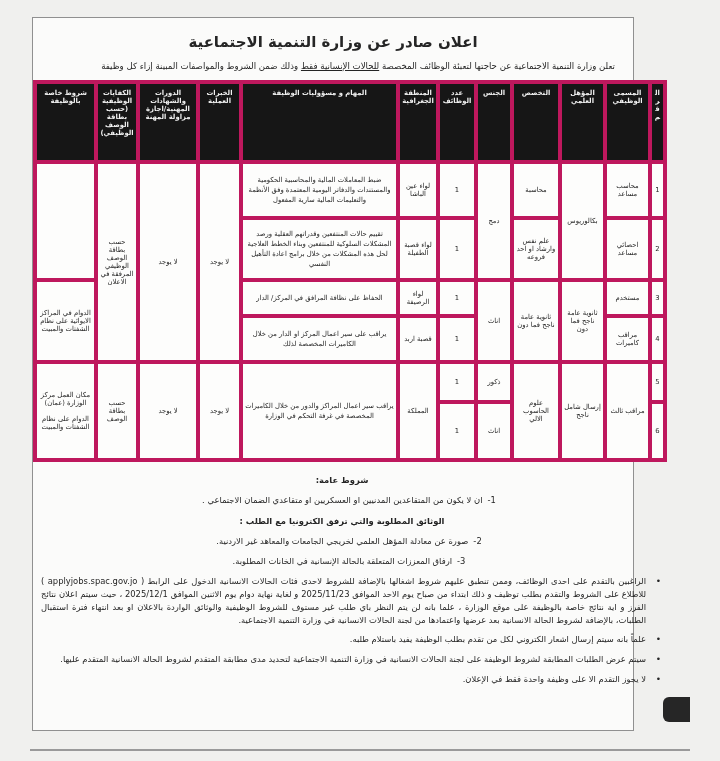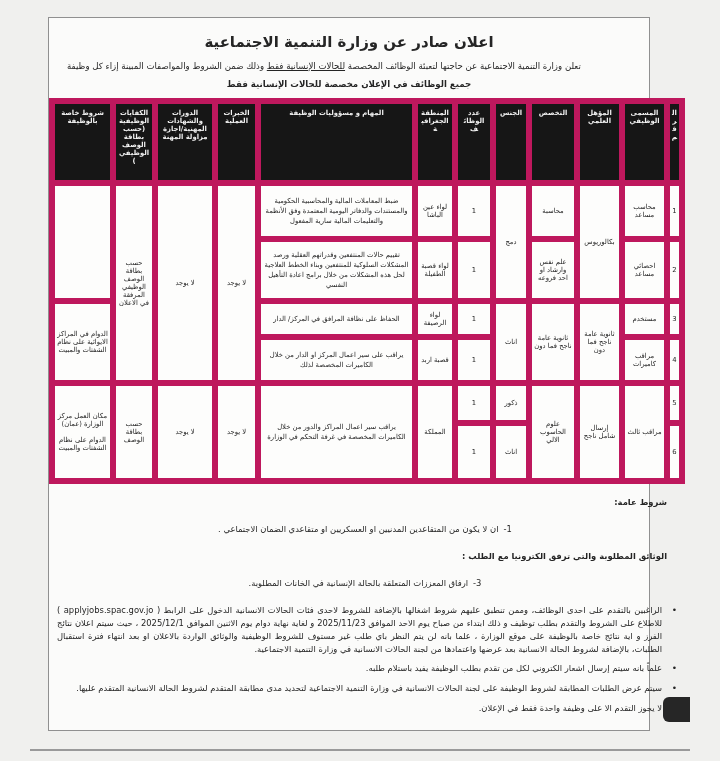--- a/index.html
+++ b/index.html
@@ -3,76 +3,75 @@
 <meta charset="utf-8">
 <style>
   html,body{margin:0;padding:0;}
   body{
     width:720px;height:761px;position:relative;overflow:hidden;
     background:#f0f0ee;
     font-family:"DejaVu Sans", sans-serif;
     color:#252525;
   }
   .page{
-    position:absolute;left:48px;top:17px;width:602px;height:714px;
+    position:absolute;left:32px;top:17px;width:602px;height:714px;
     background:#fbfbfa;border:1px solid #909090;box-sizing:border-box;
   }
   .page-bottom-line{
     position:absolute;left:30px;top:749px;width:660px;height:2px;background:#9a9a9a;
   }
   .scan-artifact{
     position:absolute;left:663px;top:697px;width:27px;height:25px;
     background:#262626;border-radius:6px 0 0 6px;
   }
   .title{
     text-align:center;font-weight:bold;font-size:15px;margin-top:15px;direction:rtl;
   }
   .subtitle{
-    text-align:left;font-size:8.6px;margin-top:10px;direction:rtl;padding:0 18px;
+    text-align:right;font-size:8.6px;margin-top:10px;direction:rtl;padding:0 18px;
   }
   .subtitle .u{text-decoration:underline;}
   .subtitle2{
     text-align:center;font-size:8.6px;font-weight:bold;margin-top:8px;direction:rtl;
   }
   table.jobs{
     direction:rtl;border-collapse:collapse;table-layout:fixed;width:630px;
     margin:9px auto 0;background:#fdfdfc;
   }
   table.jobs th, table.jobs td{
-    border:6px solid #be185d;font-size:6.8px;text-align:center;
+    border:4px solid #be185d;font-size:6.8px;text-align:center;
     vertical-align:middle;padding:1px 2px;overflow:hidden;word-wrap:break-word;
   }
   table.jobs thead th{
     background:#161616;color:#f2f2f2;font-weight:bold;
     height:70px;vertical-align:top;padding-top:5px;
   }
   td.tasks{text-align:right;padding:2px 4px;line-height:1.5;}
   td.pre{white-space:pre-line;}
   .notes{
     width:632px;margin:12px auto 0;direction:rtl;font-size:8.4px;line-height:1.55;
   }
-  .sec-heading{font-weight:bold;margin:8px 14px 4px 0;text-align:right;}
-  .num-item{text-align:center;margin:14px 0;}
+  .sec-heading{font-weight:bold;margin:8px 14px 4px 0;text-align:center;}
+  .num-item{text-align:center;margin:7px 0;}
   .num-item .num{margin-left:5px;}
   .bullet-item{display:flex;gap:7px;margin:6px 0;align-items:flex-start;}
   .bullet-item .bullet{flex:0 0 8px;padding-right:4px;font-size:9px;}
   .bullet-item .txt{text-align:justify;flex:1;padding-left:8px;}
 </style>
 </head>
 <body>
 
 <div class="page">
 
   <div class="title">اعلان صادر عن وزارة التنمية الاجتماعية</div>
 
   <div class="subtitle">
     <span>تعلن وزارة التنمية الاجتماعية عن حاجتها لتعبئة الوظائف المخصصة </span><span class="u">للحالات الإنسانية فقط</span><span> وذلك ضمن الشروط والمواصفات المبينة إزاء كل وظيفة</span>
   </div>
 
-  <div class="subtitle2">جميع الوظائف في الإعلان مخصصة للحالات الإنسانية فقط</div>
 
   <table class="jobs" dir="rtl">
     <colgroup>
       <col style="width:15px">
         <col style="width:45px">
         <col style="width:45px">
       <col style="width:48px">
         <col style="width:36px">
         <col style="width:38px">
       <col style="width:40px">
@@ -167,20 +166,23 @@
 
     <div class="sec-heading">شروط عامة:</div>
 
     <div class="num-item">
       <span class="num">1-</span><span>ان لا يكون من المتقاعدين المدنيين او العسكريين او متقاعدي الضمان الاجتماعي .</span>
     </div>
 
     <div class="sec-heading">الوثائق المطلوبة والتي ترفق الكترونيا مع الطلب :</div>
 
     <div class="num-item">
+      <span class="num">2-</span><span>صورة عن معادلة المؤهل العلمي لخريجي الجامعات والمعاهد غير الاردنية.</span>
+    </div>
+    <div class="num-item">
       <span class="num">3-</span><span>ارفاق المعززات المتعلقة بالحالة الإنسانية في الخانات المطلوبة.</span>
     </div>
 
     <div class="bullet-item">
       <span class="bullet">•</span>
       <span class="txt">الراغبين بالتقدم على احدى الوظائف، وممن تنطبق عليهم شروط اشغالها بالإضافة للشروط لاحدى فئات الحالات الانسانية الدخول على الرابط ( applyjobs.spac.gov.jo ) للاطلاع على الشروط والتقدم بطلب توظيف و ذلك ابتداء من صباح يوم الاحد الموافق 2025/11/23 و لغاية نهاية دوام يوم الاثنين الموافق 2025/12/1 ، حيث سيتم اعلان نتائج الفرز و اية نتائج خاصة بالوظيفة على موقع الوزارة ، علما بانه لن يتم النظر باي طلب غير مستوف للشروط الوظيفية والوثائق الواردة بالاعلان او بعد انتهاء فترة استقبال الطلبات، بالإضافة لشروط الحالة الانسانية بعد عرضها واعتمادها من لجنة الحالات الانسانية في وزارة التنمية الاجتماعية.</span>
     </div>
     <div class="bullet-item">
       <span class="bullet">•</span>
       <span class="txt">علماً بانه سيتم إرسال اشعار الكتروني لكل من تقدم بطلب الوظيفة يفيد باستلام طلبه.</span>

